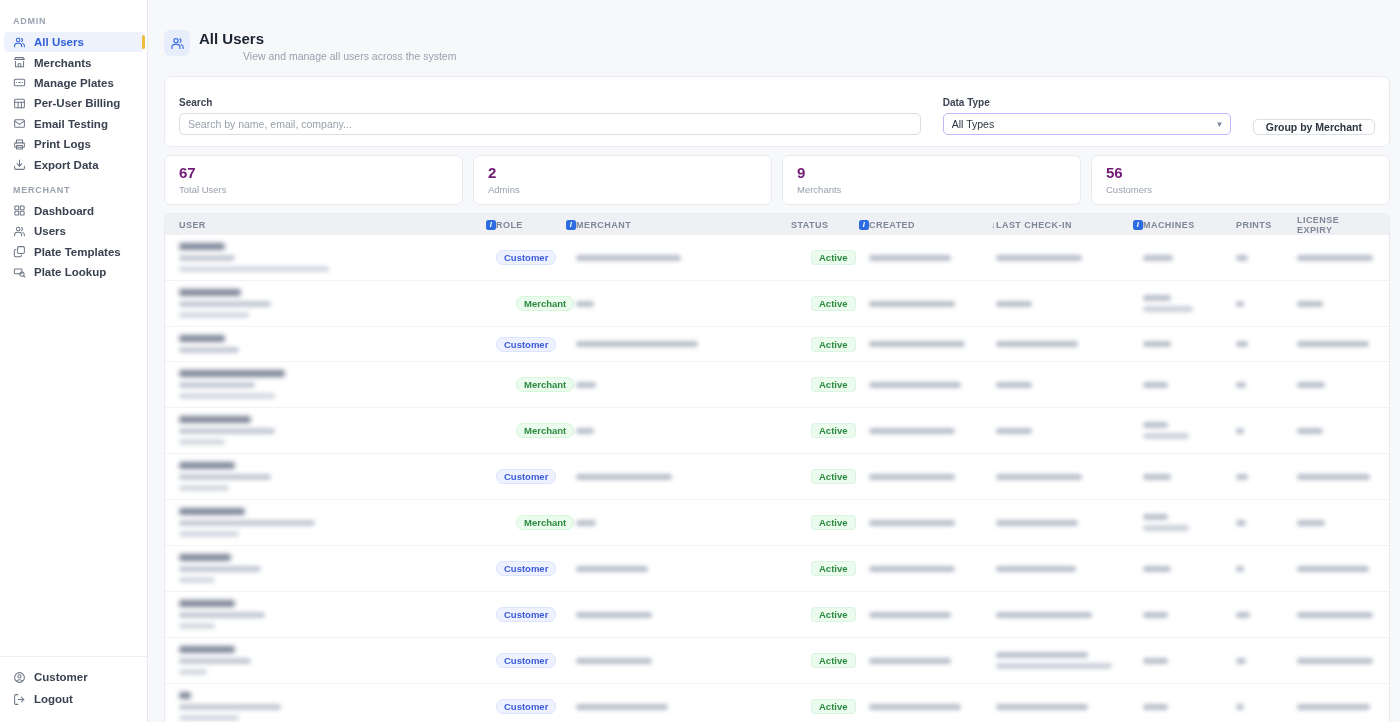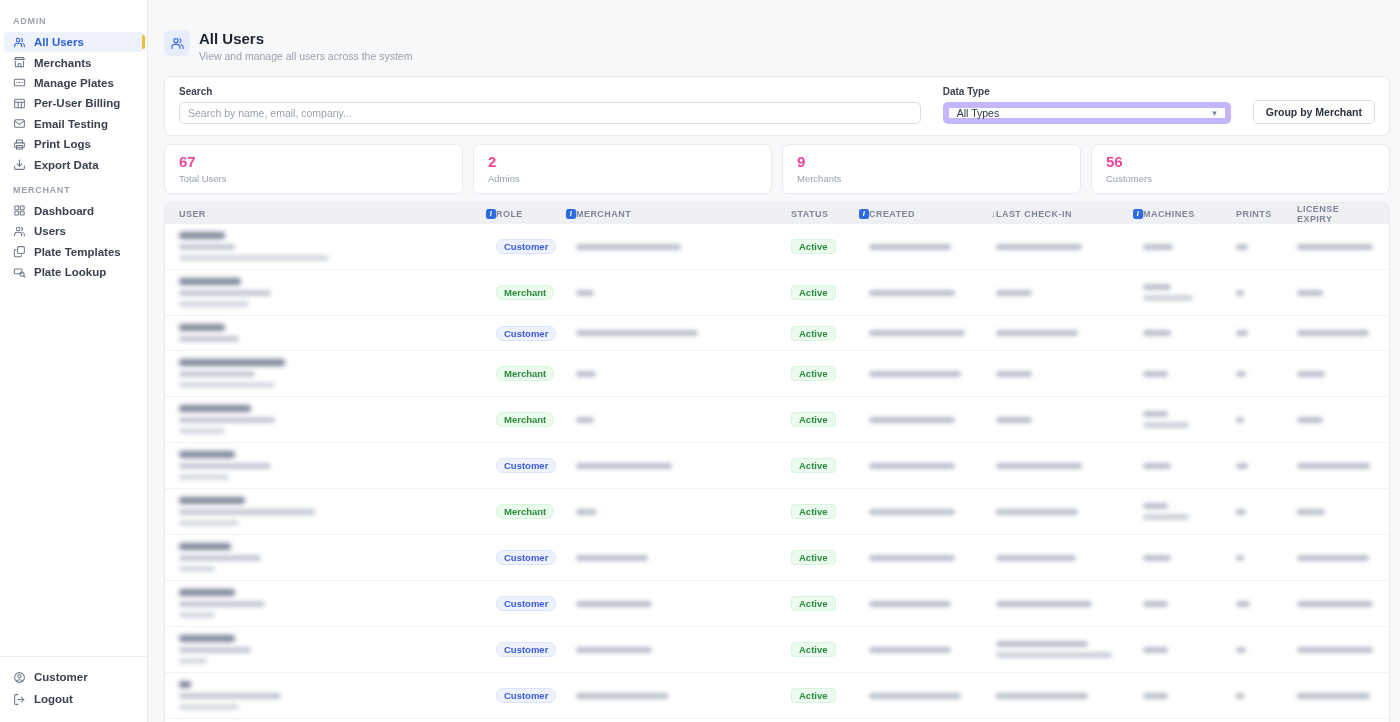--- a/index.html
+++ b/index.html
@@ -26,45 +26,45 @@
   .side-footer .side-item { height:22px; }
 
   
   .main { flex:1; padding:30px 12px 0 16px; }
 
   .page-header { display:flex; align-items:flex-start; gap:9px; margin-bottom:14px; }
   .page-icon-tile { width:26px; height:26px; border-radius:6px; background:#e7edfb;
     display:flex; align-items:center; justify-content:center; color:#3b6fe0; }
   .page-icon-tile svg { width:15px; height:15px; }
   .page-title { font-size:15px; font-weight:700; color:#1b2430; line-height:17px; }
-  .page-subtitle { font-size:10.5px; color:#99a1ae; margin-top:3px; }
+  .page-subtitle { font-size:10.5px; color:#99a1ae; margin-top:3px;margin-left:44px; }
 
   .card { background:#fff; border:1px solid #e8eaef; border-radius:7px; }
 
   
   .filter-card { display:flex; align-items:flex-end; gap:22px; padding:9px 14px 11px 14px; margin-bottom:8px; }
   .field { display:flex; flex-direction:column; }
-  .field-search { flex:1; }
+  .field-search { flex:1;margin-top:11px; }
   .field-usertype { width:288px; }
   .field-label { font-size:10px; font-weight:600; color:#3c4453; margin-bottom:5px; }
   .text-input { height:22px; border:1px solid #d9dde4; border-radius:5px; padding:0 8px;
     font-size:10.5px; color:#3c4453; font-family:"Liberation Sans",sans-serif; width:100%; outline:none; }
   .text-input::placeholder { color:#9aa1ad; }
-  .select { height:22px; border:6px solid #c4b5fd; border-radius:5px; padding:0 8px;
+  .select { height:22px; border:1px solid #c4b5fd; border-radius:5px; padding:0 8px;
     font-size:10.5px; color:#2c3440; display:flex; align-items:center; justify-content:space-between;
     cursor:pointer; background:#fff; }
   .select .chev { color:#7d8695; font-size:9px; margin-left:6px; }
-  .btn { height:24px; padding:0 12px; border:1px solid #d9dde4; border-radius:5px; background:#fff;
+  .btn { height:16px; padding:0 12px; border:1px solid #d9dde4; border-radius:5px; background:#fff;
     font-size:10.5px; font-weight:700; color:#2c3440; cursor:pointer; white-space:nowrap;
     font-family:"Liberation Sans",sans-serif; }
 
   
   .stats { display:grid; grid-template-columns:repeat(4,1fr); gap:10px; margin-bottom:8px; }
   .stat-card { padding:8px 14px 9px 14px; }
-  .stat-value { font-size:15px; font-weight:700; color:#ec4899; line-height:18px; }
+  .stat-value { font-size:15px; font-weight:700; color:#701a75; line-height:18px; }
   .stat-label { font-size:9.5px; color:#99a1ae; margin-top:2px; }
 
   
   .table-card { overflow:hidden; border-radius:7px 7px 0 0; border-bottom:none; }
   .tgrid { display:grid; grid-template-columns:317px 80px 215px 78px 127px 147px 93px 61px 78px;
     padding:0 14px; align-items:center; }
   .thead { background:#eef0f4; height:21px; }
   .th { display:flex; align-items:center; gap:4px; font-size:9px; font-weight:700;
     letter-spacing:.05em; color:#7e8795; text-transform:uppercase; cursor:pointer;justify-content:space-between; }
   .info-badge { width:10px; height:10px; border-radius:2.5px; background:#2d6ce0; color:#fff;
@@ -77,21 +77,21 @@
   .blur-bar { display:block; border-radius:3px; filter:blur(2.2px); }
   .b-name { height:7px; background:#7d8698; filter:blur(2.4px); }
   .b-sub  { height:6px; background:#c4cad4; }
   .b-meta { height:6px; background:#d5dae1; }
   .b-val  { height:6px; background:#b9c0cb; }
   .b-val2 { height:6px; background:#ccd2da; }
 
   .badge { display:inline-flex; align-items:center; height:15px; padding:0 7px; border-radius:7px;
     font-size:9.5px; font-weight:600; }
   .badge-customer { color:#3b5bdb; background:#eef2ff; border:1px solid #dbe4ff; }
-  .badge-merchant { color:#2b8a3e; background:#ebfbee; border:1px solid #d3f9d8; }
+  .badge-merchant { color:#2b8a3e; background:#ebfbee; border:1px solid #d3f9d8;margin-left:20px; }
   .badge-status { color:#2b8a3e; background:#ebfbee; border:1px solid #d9f4e0; border-radius:4px; }
 </style>
 </head>
 <body>
 
 <div class="app">
 
   <aside class="sidebar">
     <div id="sidebar-sections">
         <div class="side-section-label">ADMIN</div>

